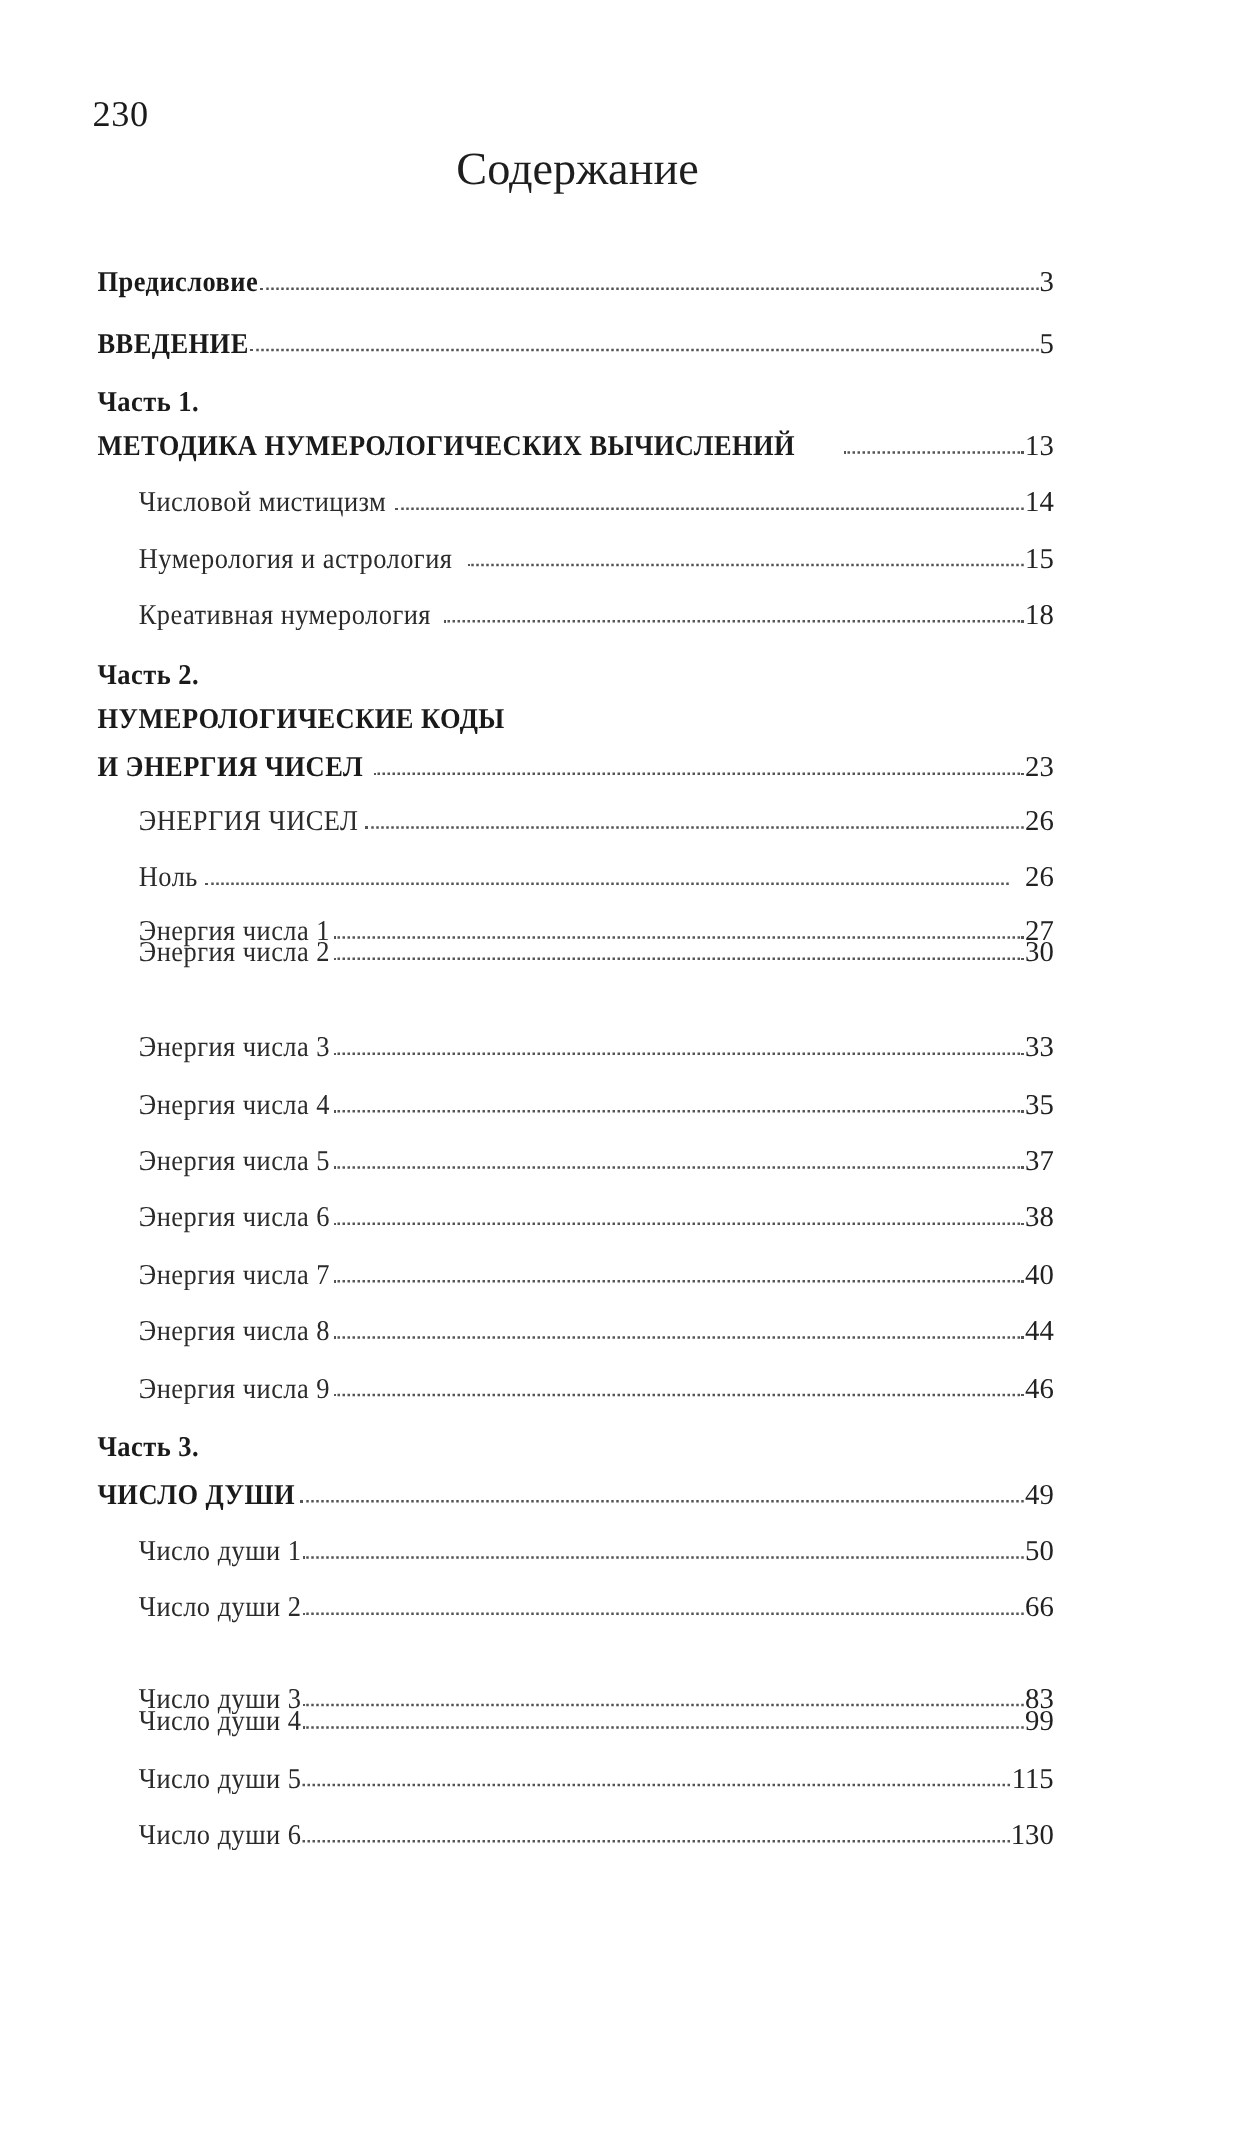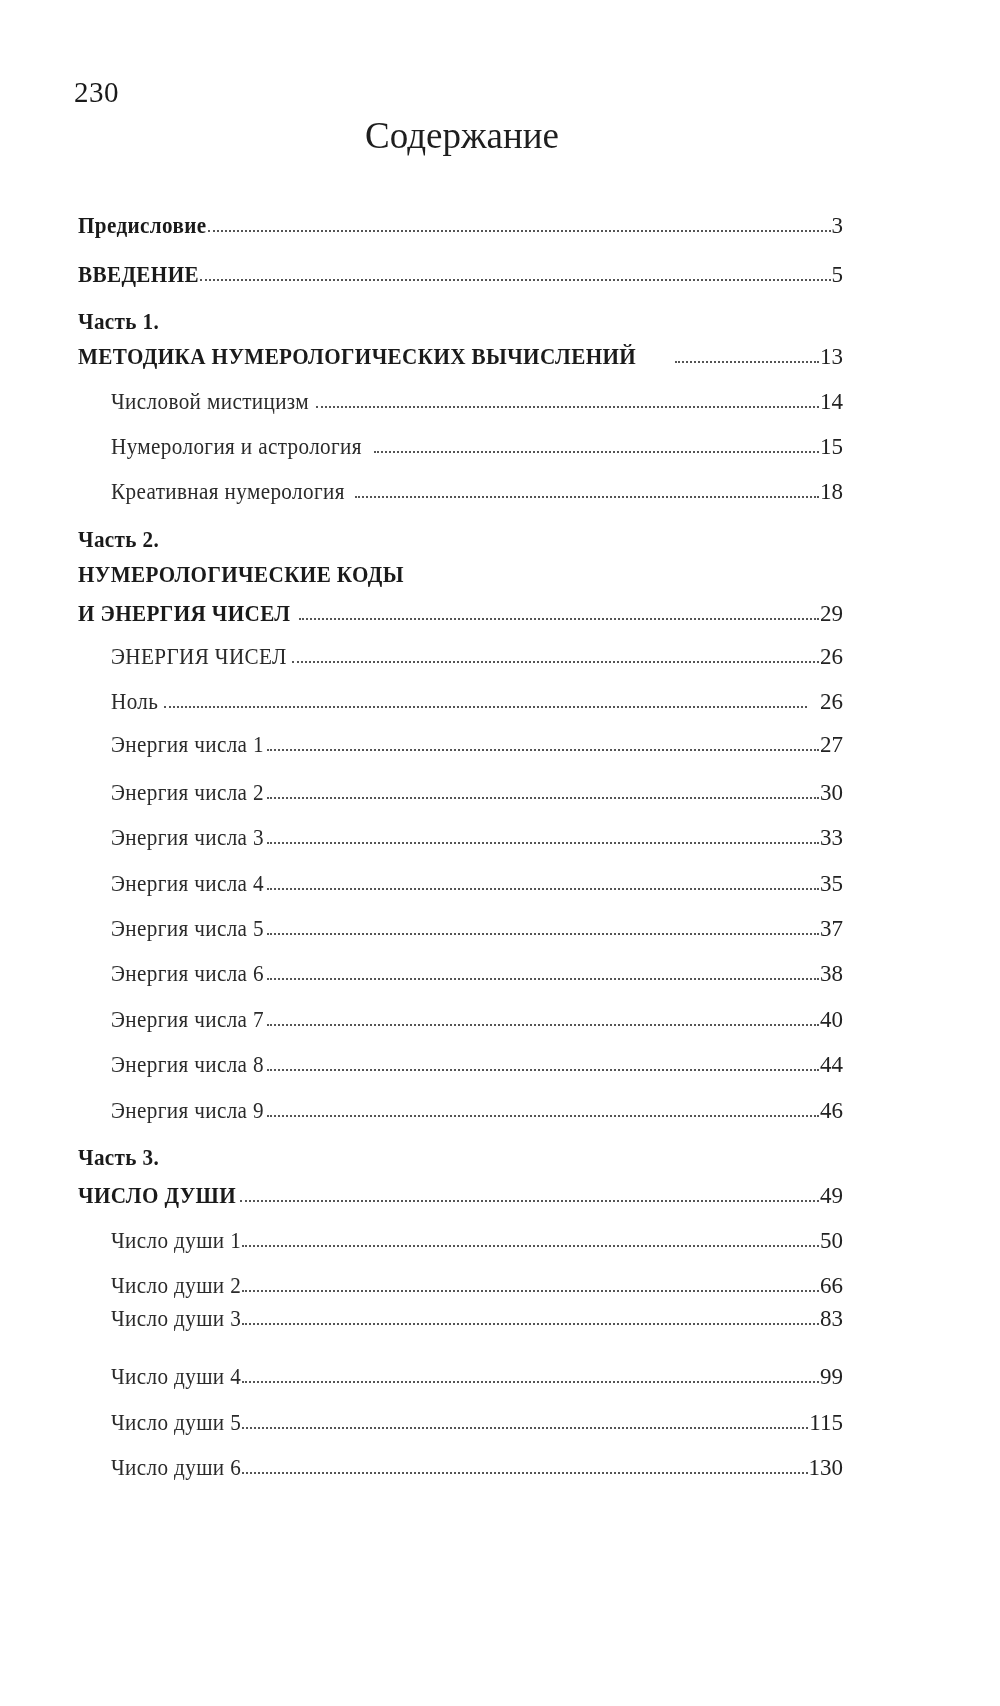--- a/index.html
+++ b/index.html
@@ -62,38 +62,38 @@
     </div>
     <div class="row l0 bold nopage" style="top: 527px;">
       <span class="label">Часть 2.</span>
     </div>
     <div class="row l0 bold nopage" style="top: 562px;">
       <span class="label">НУМЕРОЛОГИЧЕСКИЕ КОДЫ</span>
     </div>
     <div class="row l0 bold" style="top: 601px;">
       <span class="label">И ЭНЕРГИЯ ЧИСЕЛ</span>
       <span class="leader"></span>
-      <span class="pg">29</span>
+      <span class="pg">23</span>
     </div>
     <div class="row l1" style="top: 644px;">
       <span class="label">ЭНЕРГИЯ ЧИСЕЛ</span>
       <span class="leader"></span>
       <span class="pg">26</span>
     </div>
     <div class="row l1" style="top: 689px; gap: 12px;">
       <span class="label">Ноль</span>
       <span class="leader"></span>
       <span class="pg">26</span>
     </div>
     <div class="row l1" style="top: 732px;">
       <span class="label">Энергия числа 1</span>
       <span class="leader"></span>
       <span class="pg">27</span>
     </div>
-    <div class="row l1" style="top: 780px; justify-content: flex-end;">
+    <div class="row l1" style="top: 749px; justify-content: flex-end;">
       <span class="label">Энергия числа 2</span>
       <span class="leader"></span>
       <span class="pg">30</span>
     </div>
     <div class="row l1" style="top: 825px;">
       <span class="label">Энергия числа 3</span>
       <span class="leader"></span>
       <span class="pg">33</span>
     </div>
     <div class="row l1" style="top: 871px;">
@@ -137,21 +137,21 @@
     <div class="row l1" style="top: 1228px;">
       <span class="label">Число души 1</span>
       <span class="leader"></span>
       <span class="pg">50</span>
     </div>
     <div class="row l1" style="top: 1273px;">
       <span class="label">Число души 2</span>
       <span class="leader"></span>
       <span class="pg">66</span>
     </div>
-    <div class="row l1" style="top: 1306px;">
+    <div class="row l1" style="top: 1346px;">
       <span class="label">Число души 3</span>
       <span class="leader"></span>
       <span class="pg">83</span>
     </div>
     <div class="row l1" style="top: 1364px;">
       <span class="label">Число души 4</span>
       <span class="leader"></span>
       <span class="pg">99</span>
     </div>
     <div class="row l1" style="top: 1410px;">

